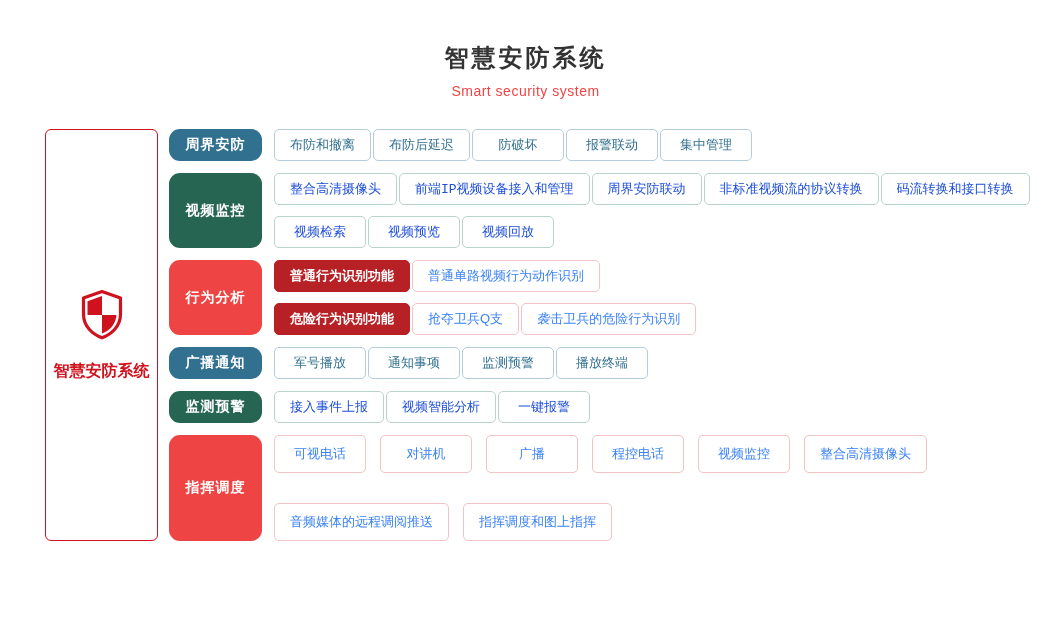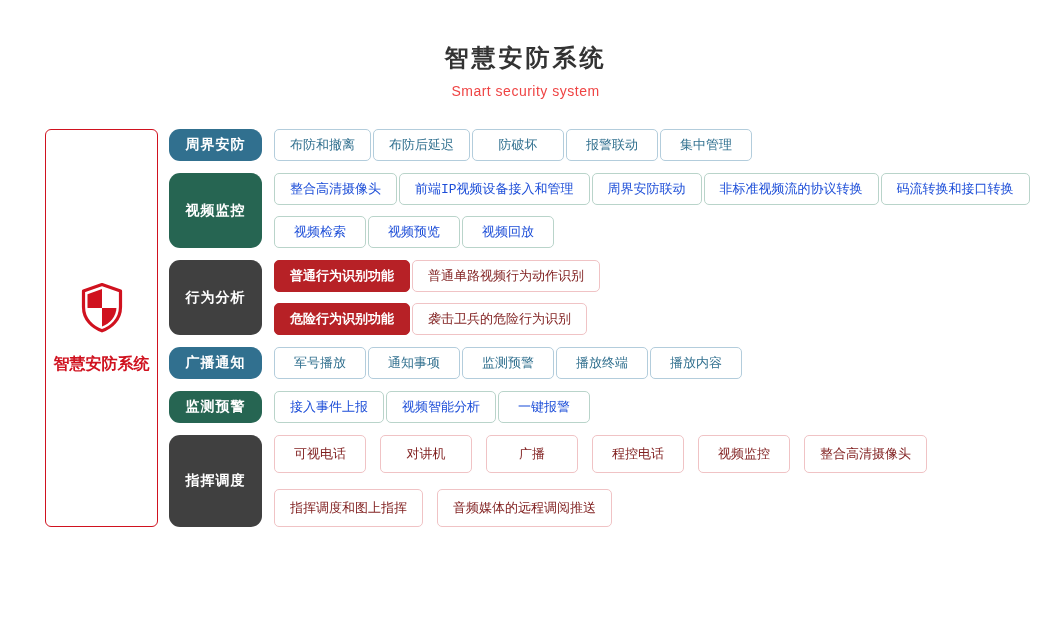--- a/index.html
+++ b/index.html
@@ -42,29 +42,29 @@
   .line{display:flex;gap:2px;}
   .item{
     height:32px;box-sizing:border-box;min-width:92px;padding:0 15px;
     display:flex;align-items:center;justify-content:center;
     background:#ffffff;border:1px solid;border-radius:5px;
     font-size:13px;white-space:nowrap;
   }
   
   .cat.blue{background:#31708f;}
   .cat.green{background:#266552;}
-  .cat.red{background:#404040;}
+  .cat.red{background:#ef4444;}
   .item.blue{color:#31708f;border-color:#b3cddc;}
   .item.green{color:#1d4ed8;border-color:#b9d4ca;font-family:Liberation Mono, monospace;}
-  .item.red{color:#7f1d1d;border-color:#f0c3c5;}
+  .item.red{color:#3b82f6;border-color:#f0c3c5;}
   .item.filled{background:#b72126;color:#ffffff;border-color:#b72126;font-weight:bold;}
   
   .group:last-child .item{height:38px;}
   .group:last-child .line{gap:14px;}
-  .group:last-child .lines{gap:16px;}
+  .group:last-child .lines{gap:30px;}
 </style>
 </head>
 <body>
 
 <div class="page">
 
   <div class="header">
     <h1 class="title">智慧安防系统</h1>
     <div class="subtitle">Smart security system</div>
   </div>
@@ -121,33 +121,33 @@
         </div>
         <div class="group">
           <div class="cat red">行为分析</div>
           <div class="lines">
             <div class="line">
               <div class="item red filled">普通行为识别功能</div>
               <div class="item red">普通单路视频行为动作识别</div>
             </div>
             <div class="line">
               <div class="item red filled">危险行为识别功能</div>
+              <div class="item red">抢夺卫兵Q支</div>
               <div class="item red">袭击卫兵的危险行为识别</div>
             </div>
           </div>
         </div>
         <div class="group">
           <div class="cat blue">广播通知</div>
           <div class="lines">
             <div class="line">
               <div class="item blue">军号播放</div>
               <div class="item blue">通知事项</div>
               <div class="item blue">监测预警</div>
               <div class="item blue">播放终端</div>
-              <div class="item blue">播放内容</div>
             </div>
           </div>
         </div>
         <div class="group">
           <div class="cat green">监测预警</div>
           <div class="lines">
             <div class="line">
               <div class="item green">接入事件上报</div>
               <div class="item green">视频智能分析</div>
               <div class="item green">一键报警</div>
@@ -159,21 +159,21 @@
           <div class="lines">
             <div class="line">
               <div class="item red">可视电话</div>
               <div class="item red">对讲机</div>
               <div class="item red">广播</div>
               <div class="item red">程控电话</div>
               <div class="item red">视频监控</div>
               <div class="item red">整合高清摄像头</div>
             </div>
             <div class="line">
+              <div class="item red">音频媒体的远程调阅推送</div>
               <div class="item red">指挥调度和图上指挥</div>
-              <div class="item red">音频媒体的远程调阅推送</div>
             </div>
           </div>
         </div>
       </div>
 
   </div>
 </div>
 
 </body></html>

